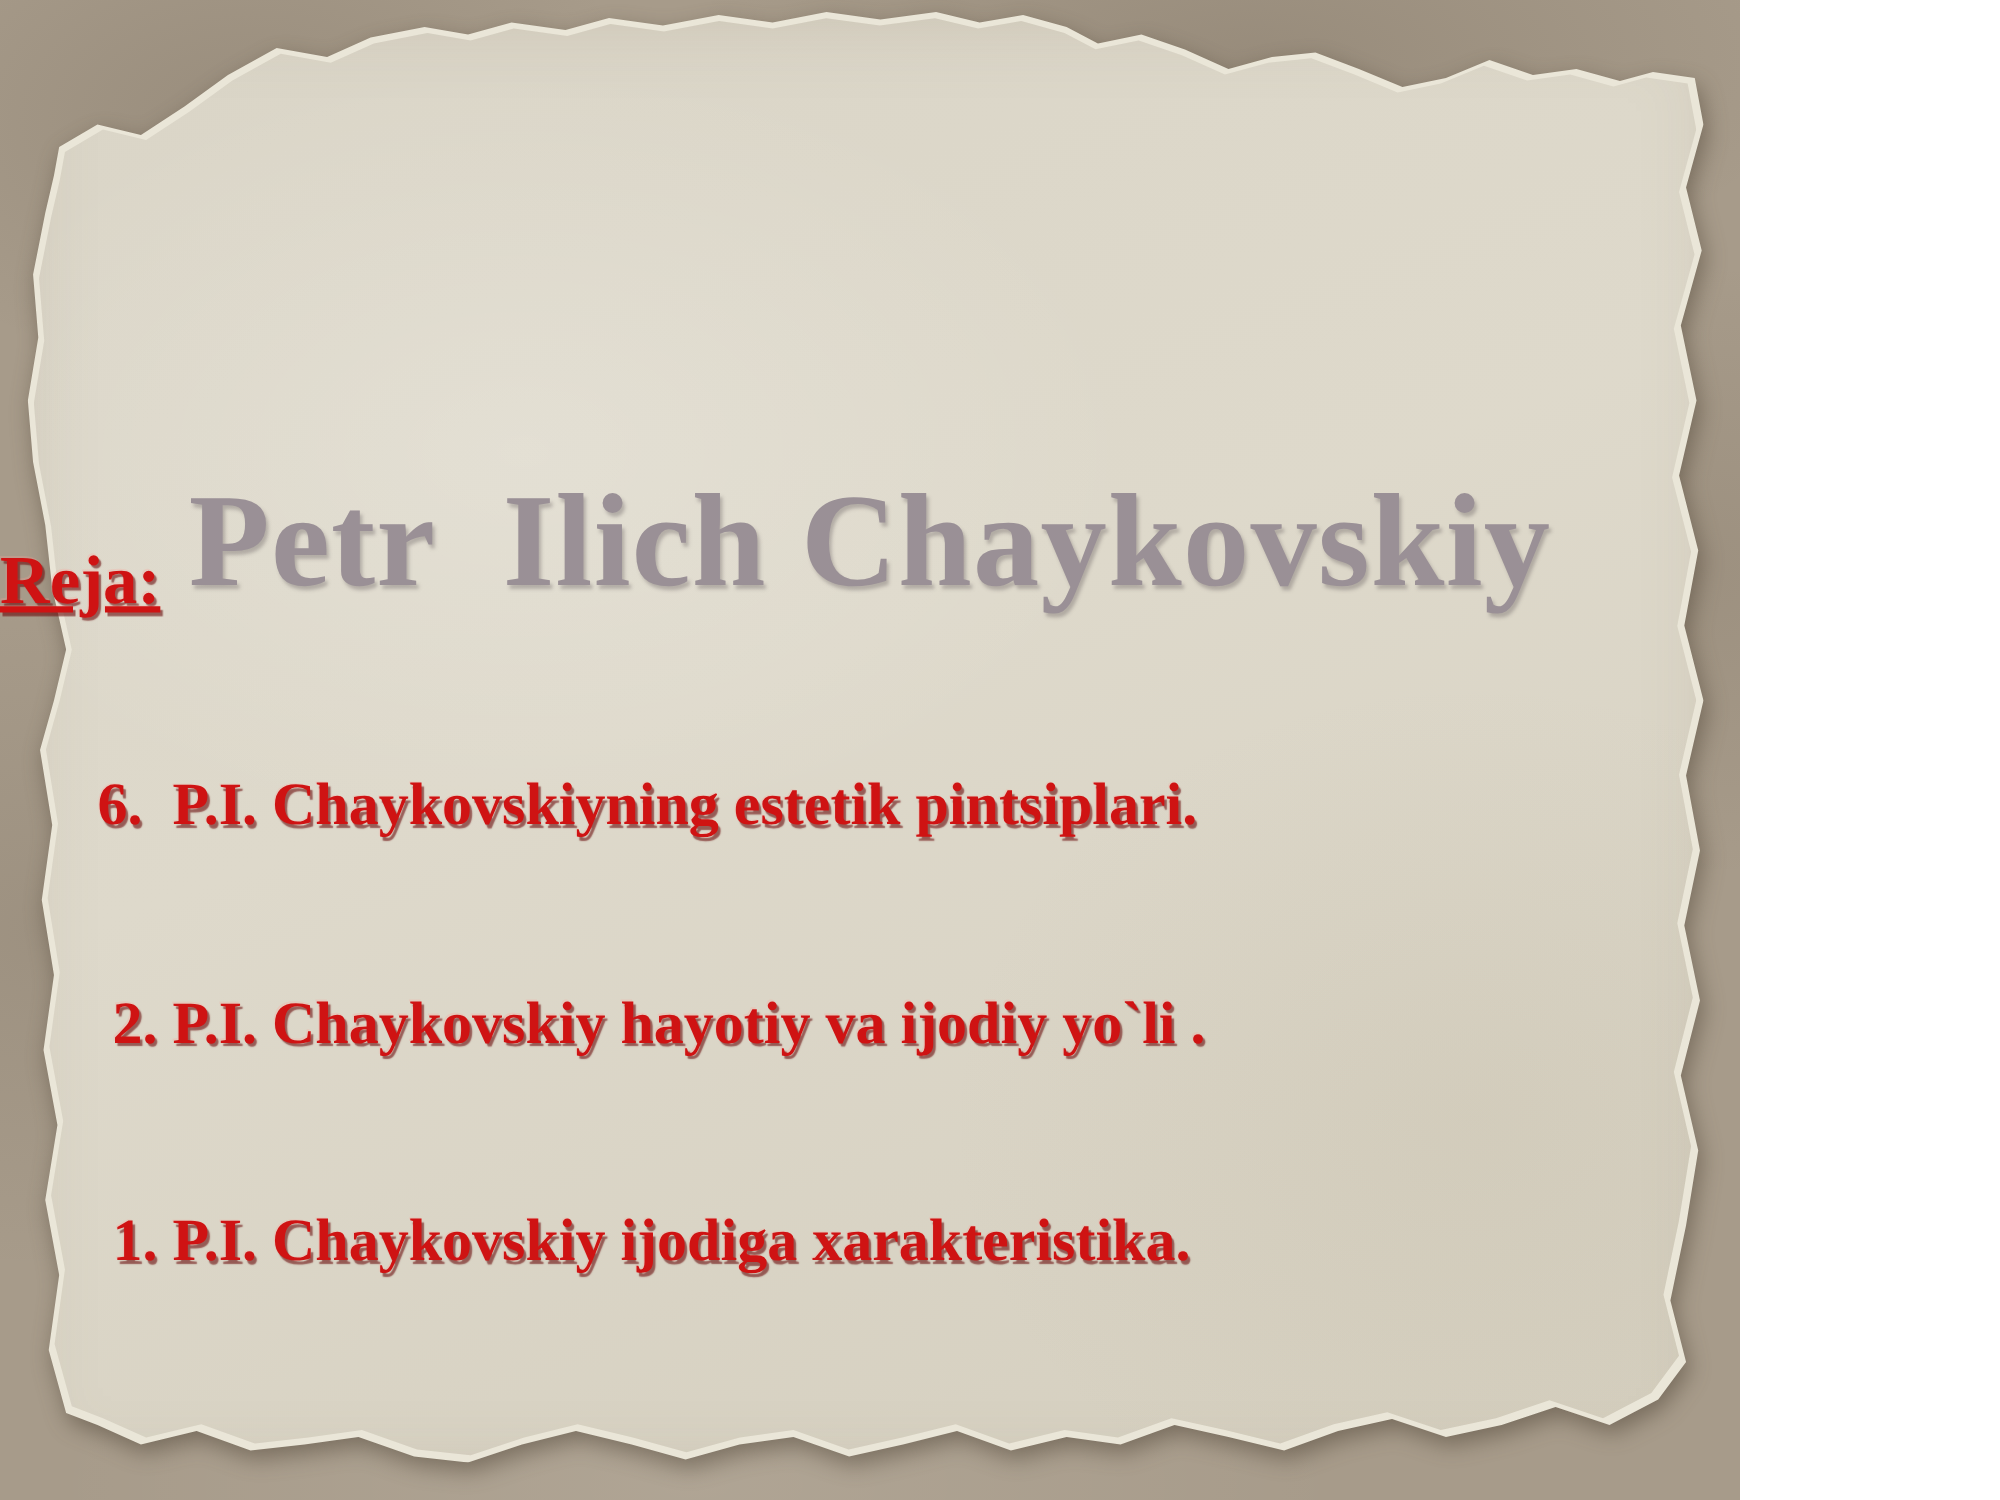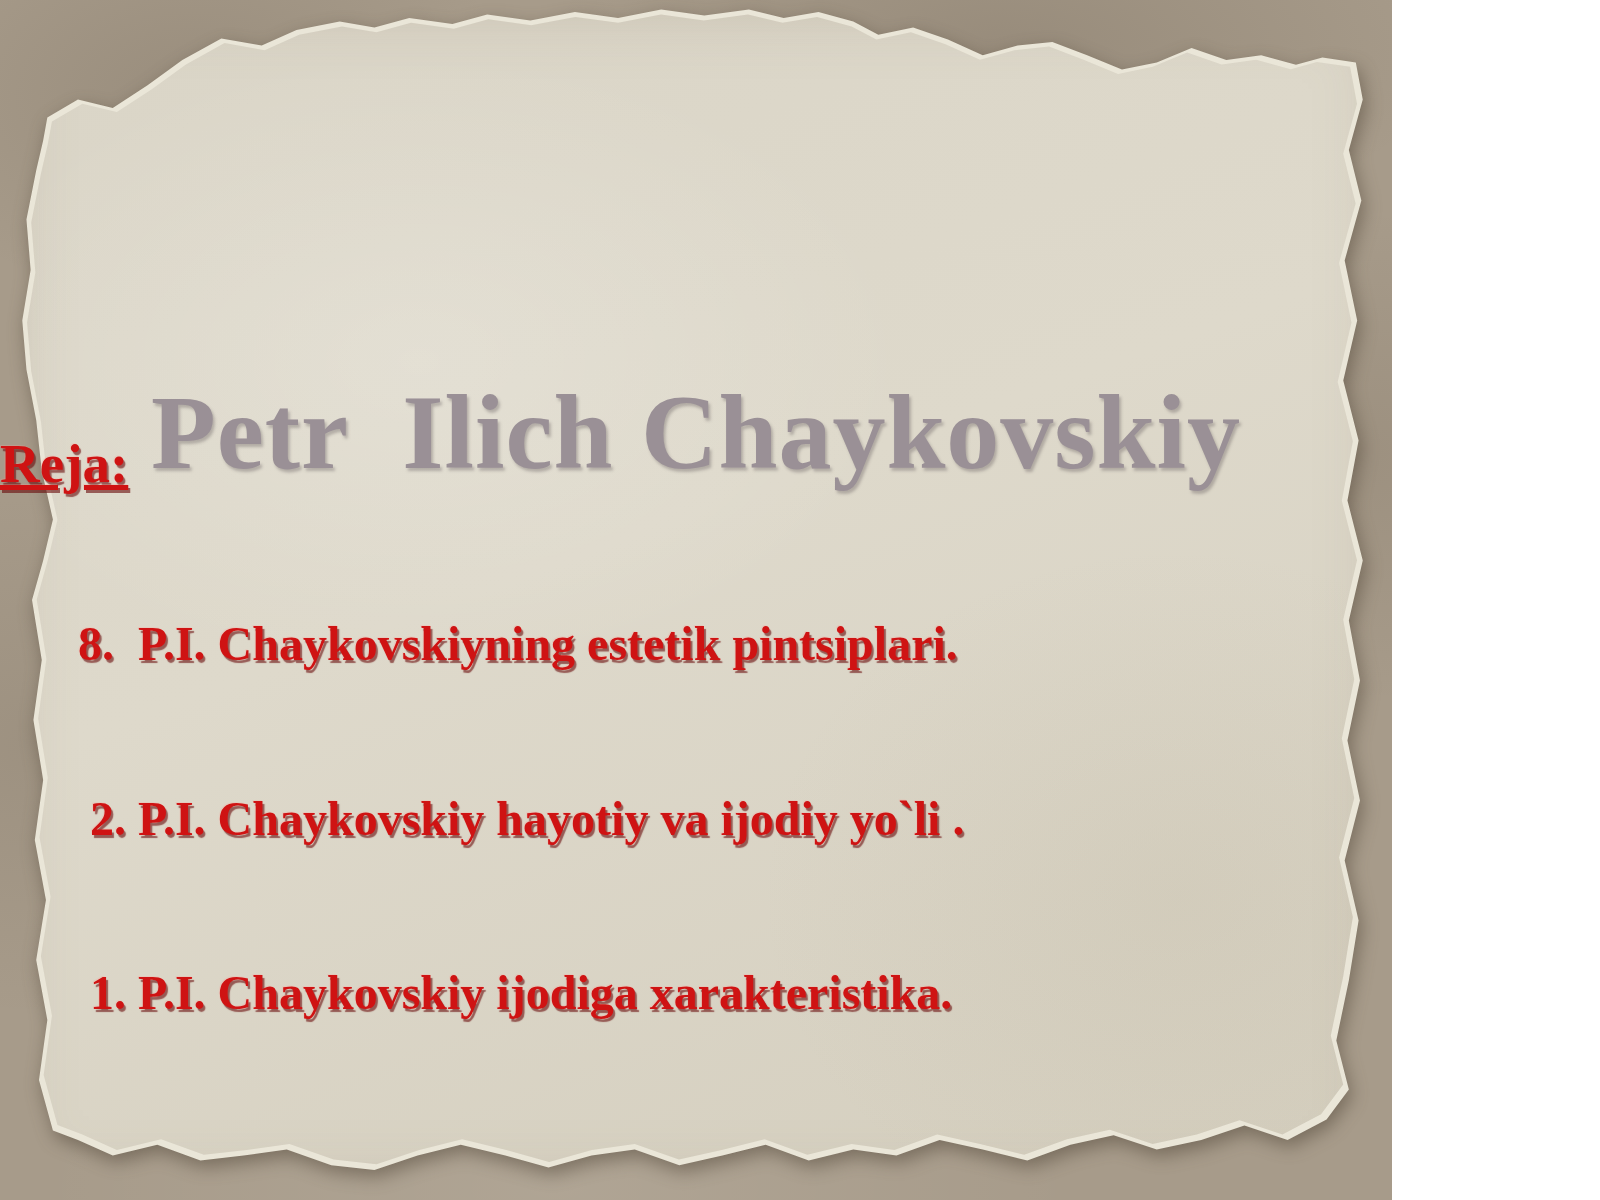--- a/index.html
+++ b/index.html
@@ -120,21 +120,21 @@
 
   <div class="content">
 
     <div class="title">
       <div>Petr  Ilich Chaykovskiy</div>
     </div>
 
     <div class="plan-heading">Reja:</div>
 
     <div class="plan-list">
-      <div class="list-item">8.  P.I. Chaykovskiyning estetik pintsiplari.</div>
+      <div class="list-item">6.  P.I. Chaykovskiyning estetik pintsiplari.</div>
       <div class="list-item">2. P.I. Chaykovskiy hayotiy va ijodiy yo`li .</div>
       <div class="list-item">1. P.I. Chaykovskiy ijodiga xarakteristika.</div>
       
       
       
       
       
     </div>
 
   </div>

